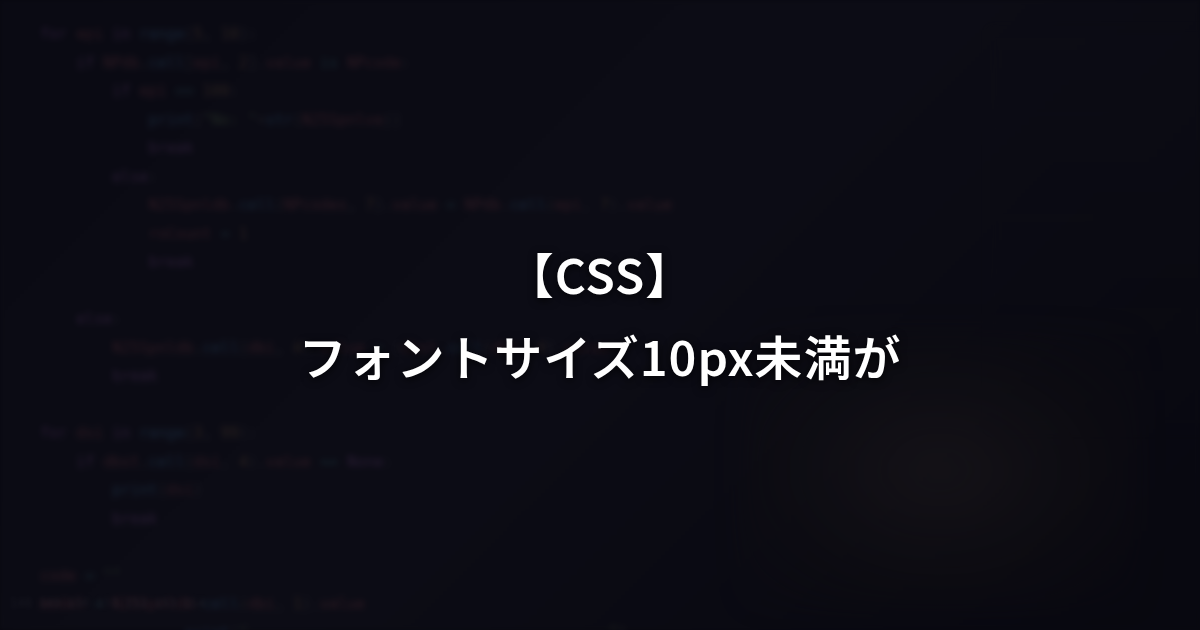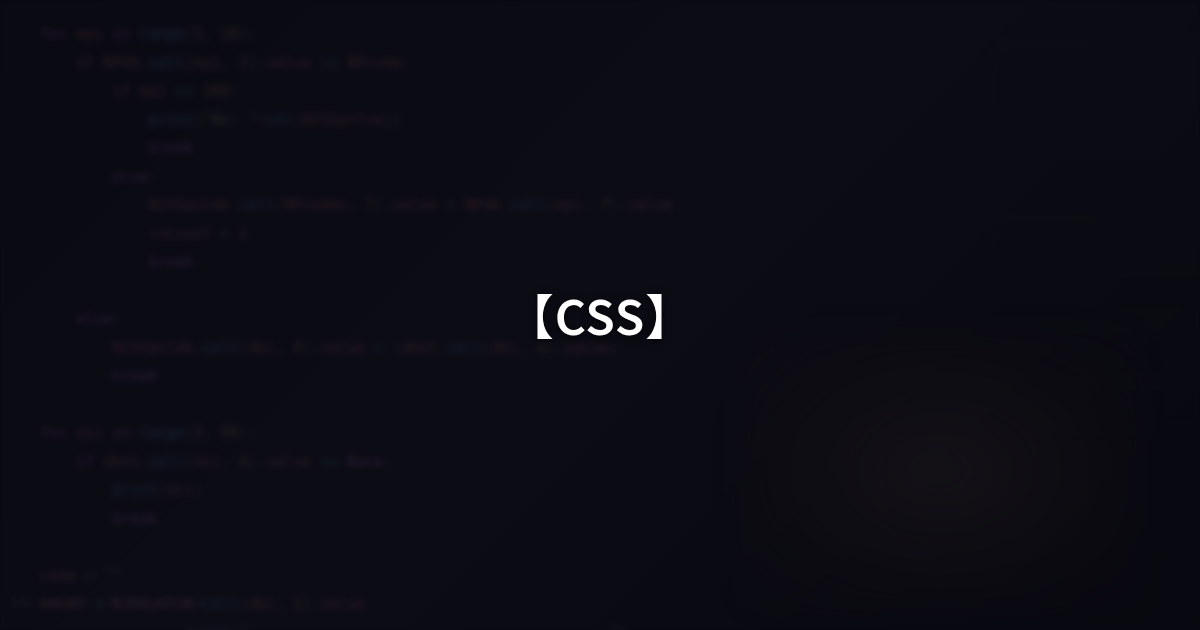--- a/index.html
+++ b/index.html
@@ -133,13 +133,14 @@
 152
 153
 154</div>
 
 <div class="hand"></div>
 
 <div class="overlay"></div>
 
 <div class="title-container">
   <div class="title-line">【CSS】</div>
+  <div class="title-line">フォントサイズ10px未満が</div>
 </div>
 
 </body></html>

